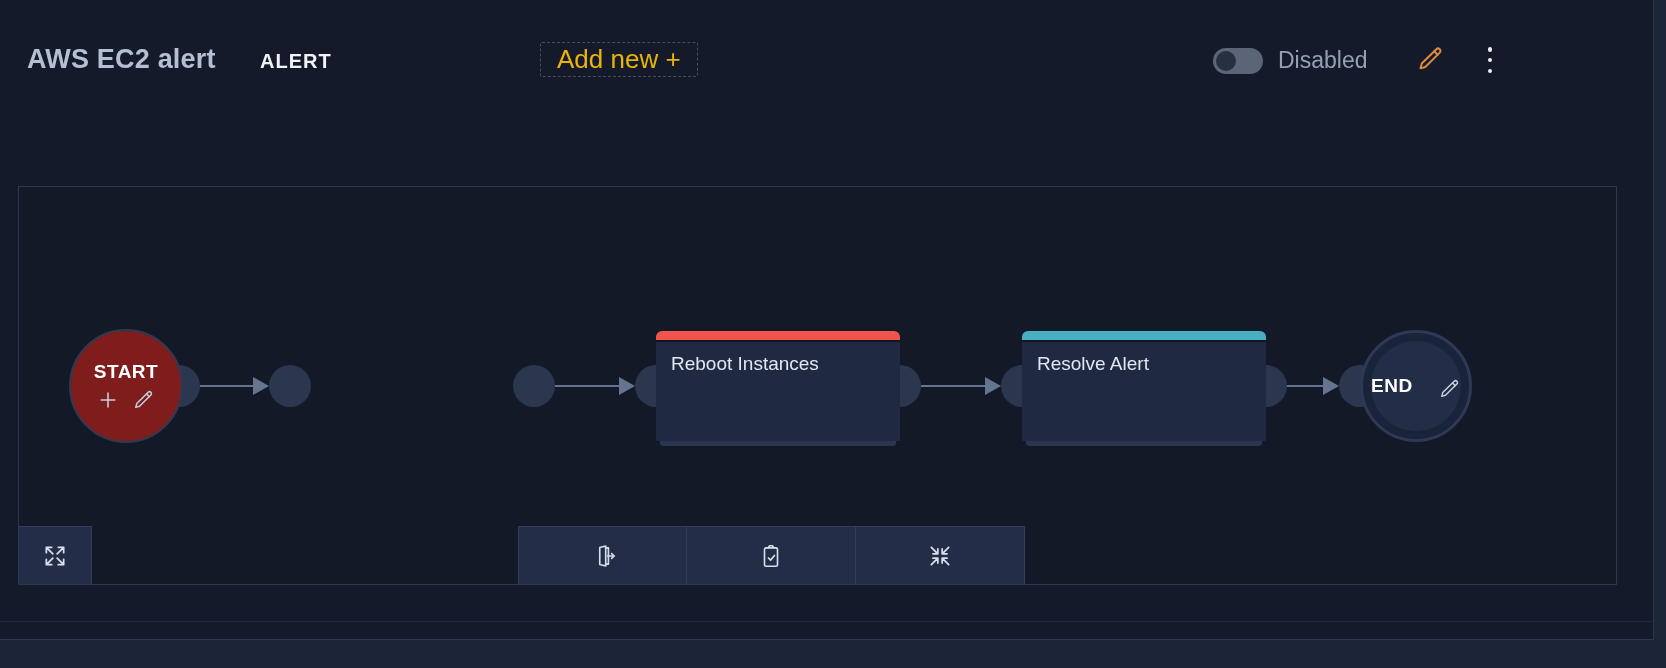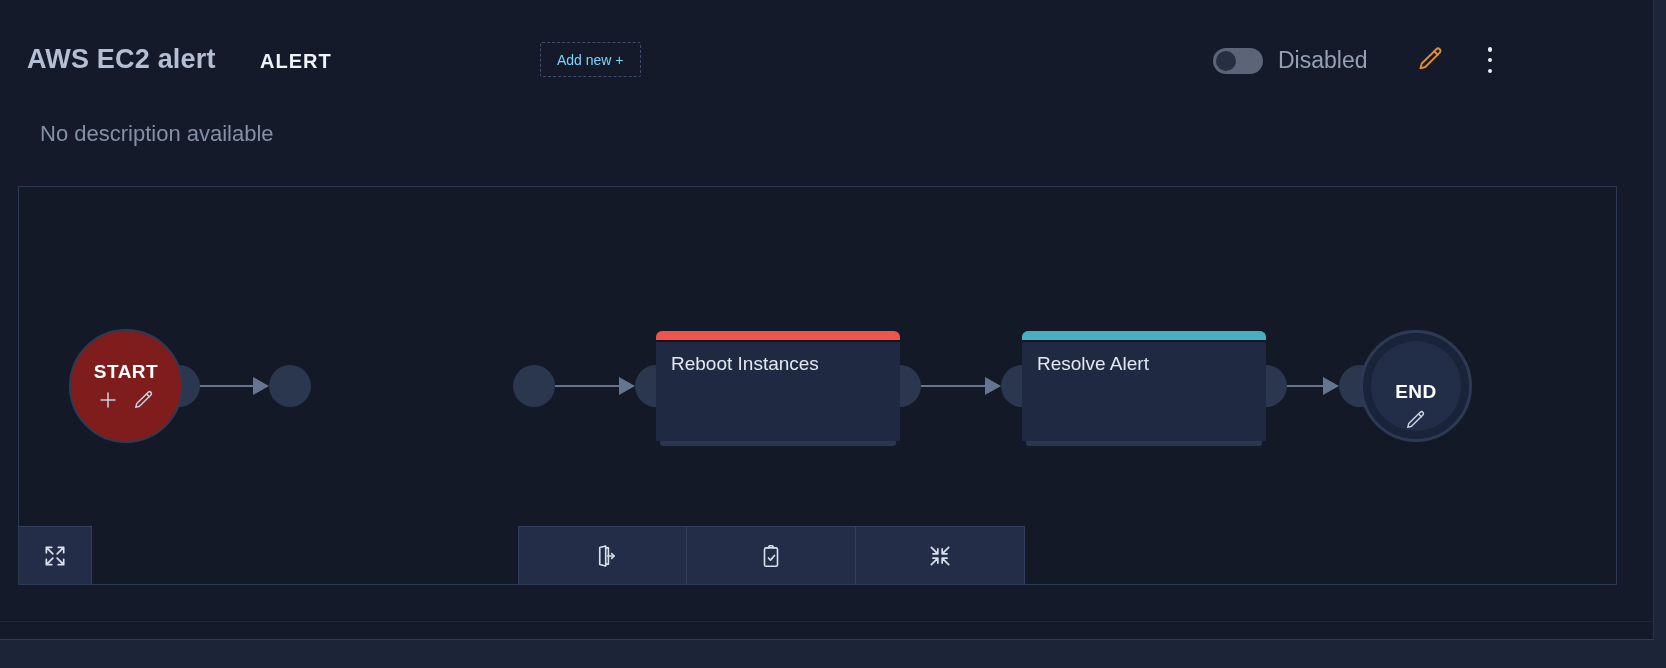--- a/index.html
+++ b/index.html
@@ -8,22 +8,22 @@
     font-family:"Liberation Sans", "DejaVu Sans", sans-serif;
     background:#141a29; color:#dfe5ee; overflow:hidden;
   }
   .page { position:relative; width:1666px; height:668px; background:#141a29; }
 
   
   .page-title { position:absolute; left:27px; top:44px; font-size:27px; font-weight:700; color:#b4bfd3; letter-spacing:.2px; }
   .type-badge { position:absolute; left:260px; top:50px; font-size:20px; font-weight:700; color:#f0f3f8; letter-spacing:1px; }
   .add-new-btn {
     position:absolute; left:540px; top:42px; height:35px; padding:0 16px;
-    background:transparent; border:1px dashed #414e68; color:#7dd3fc;
-    font-size:14px; font-family:inherit; border-radius:2px; cursor:pointer;
+    background:transparent; border:1px dashed #414e68; color:#eab308;
+    font-size:26px; font-family:inherit; border-radius:2px; cursor:pointer;
     display:flex; align-items:center;
   }
   .toggle { position:absolute; left:1213px; top:48px; width:50px; height:26px; border-radius:13px; background:#5b6577; cursor:pointer; }
   .toggle .knob { position:absolute; left:3px; top:3px; width:20px; height:20px; border-radius:50%; background:#273040; }
   .toggle-label { position:absolute; left:1278px; top:47px; font-size:23px; color:#95a0b4; }
   .edit-pencil { position:absolute; left:1417px; top:45px; width:28px; height:28px; color:#dd8a3d; cursor:pointer; }
   .kebab { position:absolute; left:1483px; top:47px; width:14px; height:26px; display:flex; flex-direction:column; justify-content:space-between; align-items:center; cursor:pointer; }
   .kebab i { width:4.5px; height:4.5px; border-radius:50%; background:#e9edf4; }
   .description { position:absolute; left:40px; top:121px; font-size:22px; color:#8490a5; }
 
@@ -41,21 +41,21 @@
     border-top:9px solid transparent; border-bottom:9px solid transparent; border-left:16px solid #66758f; }
 
   
   .node-circle { position:absolute; border-radius:50%; display:flex; flex-direction:column; align-items:center; justify-content:center; cursor:pointer; }
   .start-node { left:50px; top:142px; width:114px; height:114px; background:#7f1d1d; border:2px solid #2e3a54; }
   .node-title { font-size:19px; font-weight:700; color:#ffffff; letter-spacing:.5px; }
   .node-icons { display:flex; gap:14px; margin-top:6px; align-items:center; }
   .node-icons svg { width:22px; height:22px; color:#c9d1e0; cursor:pointer; }
   .end-outer { left:1341px; top:143px; width:112px; height:112px; background:#19233a; border:3px solid #2e3a54; }
   .end-inner { position:absolute; left:8px; top:8px; width:90px; height:90px; border-radius:50%; background:#222e48;
-    display:flex; flex-direction:column; align-items:center; justify-content:flex-end; }
+    display:flex; flex-direction:row; align-items:center; justify-content:space-between; }
 
   
   .block { position:absolute; top:144px; width:244px; cursor:pointer; }
   .block .accent { height:9px; border-radius:6px 6px 0 0; }
   .block .body {
     height:101px; background:#1f2a42; border-top:2px solid #0f1523;
     padding:11px 15px; font-size:19px; color:#e2e7f0;
   }
   .block .stack-footer { margin:0 4px; height:5px; background:#2a364f; border-radius:0 0 3px 3px; }
 
@@ -98,21 +98,20 @@
       <path d="M14.8 5.4l2.9 2.9"></path>
     </svg>
   </div>
 
   <div class="kebab">
     <i></i>
       <i></i>
       <i></i>
   </div>
 
-  <div class="description">No description available</div>
 
   <div class="canvas">
 
     <div class="port" style="left:139px"></div>
     <div class="port" style="left:250px"></div>
     <div class="port" style="left:494px"></div>
     <div class="port" style="left:616px"></div>
     <div class="port" style="left:860px"></div>
     <div class="port" style="left:982px"></div>
     <div class="port" style="left:1226px"></div>

